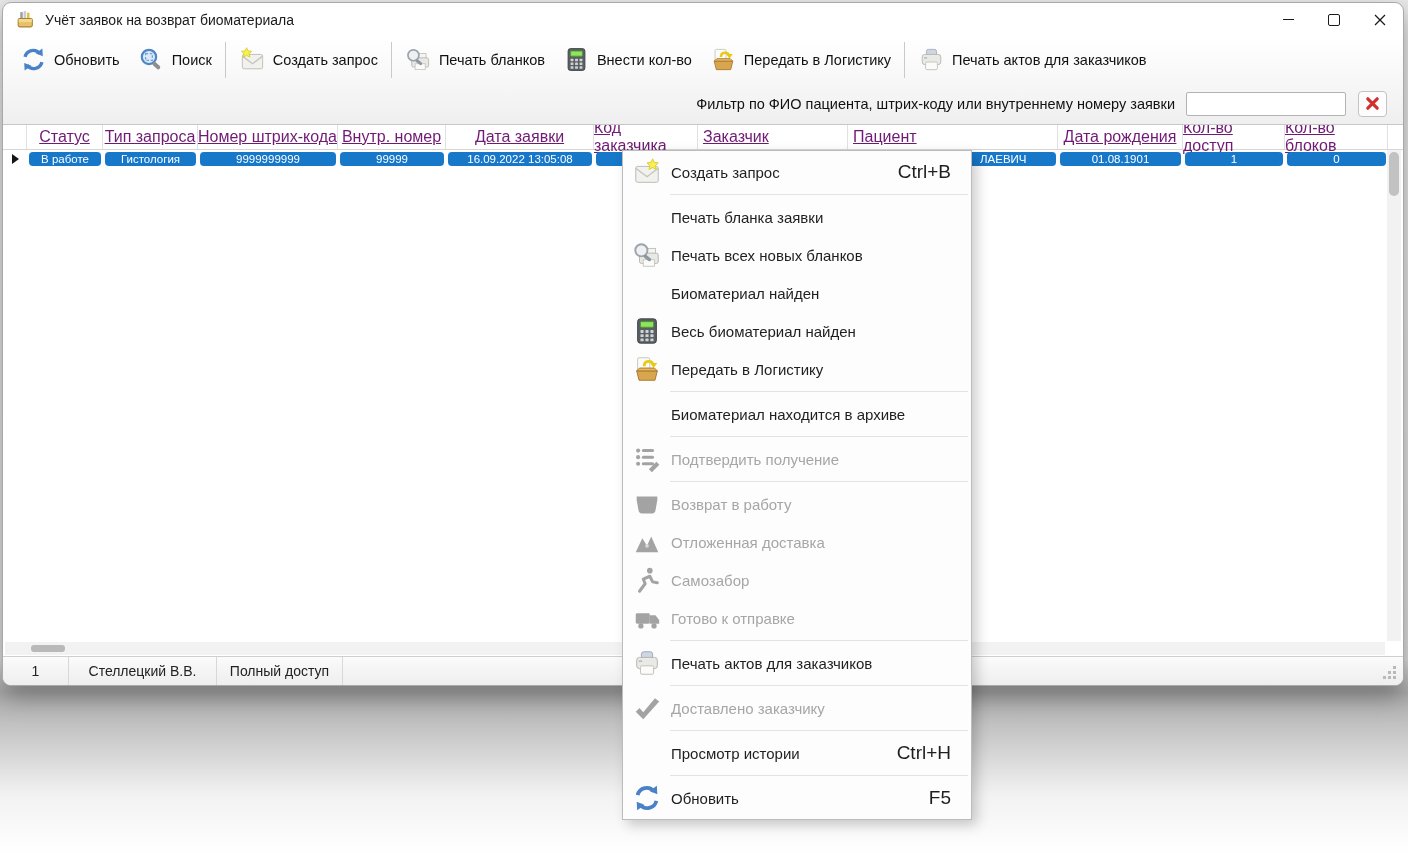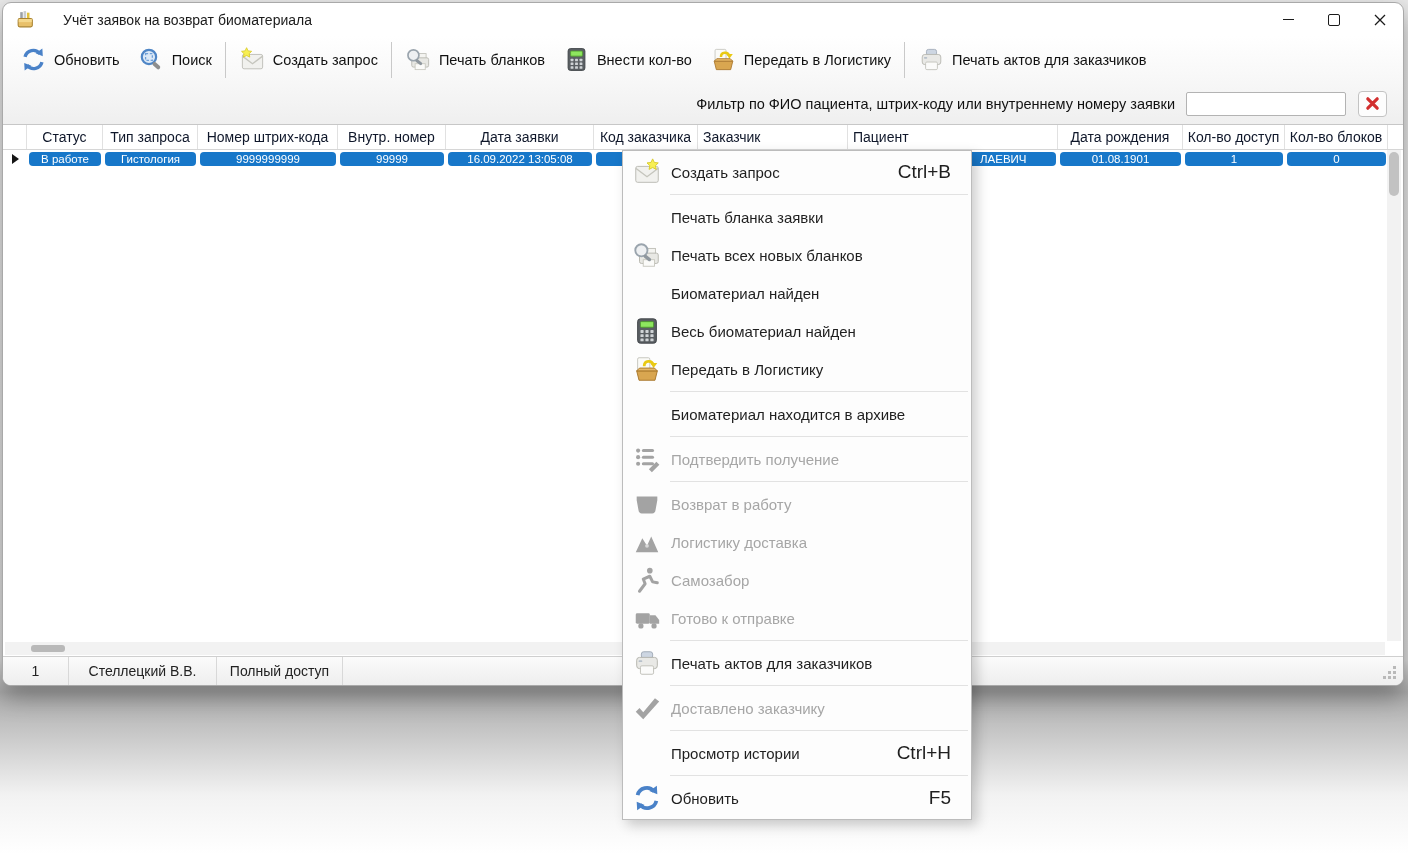--- a/index.html
+++ b/index.html
@@ -5,42 +5,42 @@
   html,body{margin:0;padding:0;}
   body{font-family:"Liberation Sans",sans-serif;}
   .screen{position:relative;width:1408px;height:854px;overflow:hidden;
     background:linear-gradient(180deg,#e9e9e9 0px,#dedede 660px,#ababab 692px,#f2f2f2 795px,#ffffff 854px);}
   
   .window{position:absolute;left:2px;top:2px;width:1402px;height:684px;background:#fff;
     border:1px solid #a9a9a9;border-radius:9px;box-shadow:0 10px 24px rgba(0,0,0,.35);
     display:flex;flex-direction:column;box-sizing:border-box;}
   .titlebar{height:33px;display:flex;align-items:center;padding-left:12px;flex:0 0 auto;}
   .app-icon{width:21px;height:21px;flex:0 0 auto;}
-  .title-text{font-size:14px;color:#1b1b1b;margin-left:27px;}
+  .title-text{font-size:14px;color:#1b1b1b;margin-left:9px;}
   .tb-spacer{flex:1;}
   .wc{width:46px;height:31px;display:flex;align-items:center;justify-content:center;cursor:default;}
   .wc-min{width:11px;height:1.6px;background:#1b1b1b;display:block;}
   .wc-max{width:10px;height:10px;border:1.5px solid #1b1b1b;border-radius:2px;display:block;}
   
   .toolbar{height:47px;display:flex;align-items:center;padding-left:8px;flex:0 0 auto;
     background:linear-gradient(#ffffff,#f7f7f7);}
   .tbtn{display:flex;align-items:center;gap:7px;padding:3px 9px;font-size:14.5px;color:#111;border-radius:3px;}
   .tbtn svg{width:27px;height:27px;}
   .tsep{width:1px;height:36px;background:#c9c9c9;margin:0 4px;}
   
   .filterbar{height:41px;display:flex;align-items:center;justify-content:flex-end;gap:11px;
     padding-right:16px;flex:0 0 auto;background:linear-gradient(#f7f7f7,#efefef);
     border-bottom:1px solid #c7c7c7;}
   .filter-label{font-size:14.5px;color:#111;}
   .filter-input{width:150px;height:20px;border:1px solid #b3b3b3;border-radius:2px;font-size:13px;padding:1px 4px;}
   .clear-btn{width:27px;height:24px;border:1px solid #c3c3c3;border-radius:4px;background:#fdfdfd;
     display:flex;align-items:center;justify-content:center;margin-left:1px;}
   
   .table{position:relative;flex:1;background:#fff;overflow:hidden;}
-  .thead{display:flex;height:24px;border-bottom:1px solid #d6d6d6;font-size:14px;color:#0f172a;}
+  .thead{display:flex;height:24px;border-bottom:1px solid #d6d6d6;font-size:16px;color:#701a75;text-decoration:underline;}
   .hc{display:flex;align-items:center;justify-content:center;border-right:1px solid #e1e1e1;box-sizing:border-box;}
   .hc.left{justify-content:flex-start;padding-left:5px;}
   .g{width:24px;}.c0{width:76px;}.c1{width:95px;}.c2{width:140px;}.c3{width:108px;}
   .c4{width:148px;}.c5{width:104px;}.c6{width:150px;}.c7{width:210px;}
   .c8{width:125px;}.c9{width:102px;}.c10{width:103px;}
   .trow{display:flex;height:17px;align-items:center;}
   .gutter{width:24px;display:flex;align-items:center;justify-content:center;}
   .tri{width:0;height:0;border-left:7px solid #151515;border-top:5px solid transparent;border-bottom:5px solid transparent;}
   .cell{box-sizing:border-box;padding:0 2px;}
   .pill{height:14px;line-height:14px;border-radius:4px;background:#1777c9;color:#fff;
@@ -370,21 +370,21 @@
       <span class="mi-label">Возврат в работу</span>
     </div>
 
     <div class="mi disabled">
       <span class="mi-icon">
         <svg viewBox="0 0 32 32">
             <path d="M4 27l7-15 5 8 4.5-10L28 27z" fill="#a3a3a3"></path>
             <circle cx="16" cy="20" r="2" fill="#d9d9d9"></circle>
           </svg>
       </span>
-      <span class="mi-label">Логистику доставка</span>
+      <span class="mi-label">Отложенная доставка</span>
     </div>
 
     <div class="mi disabled">
       <span class="mi-icon">
         <svg viewBox="0 0 32 32">
             <circle cx="19" cy="6" r="3" fill="#a3a3a3"></circle>
             <path d="M8 28l6-8-2-5 7-3 3 6 5 1" fill="none" stroke="#a3a3a3" stroke-width="3.2" stroke-linecap="round" stroke-linejoin="round"></path>
           </svg>
       </span>
       <span class="mi-label">Самозабор</span>

